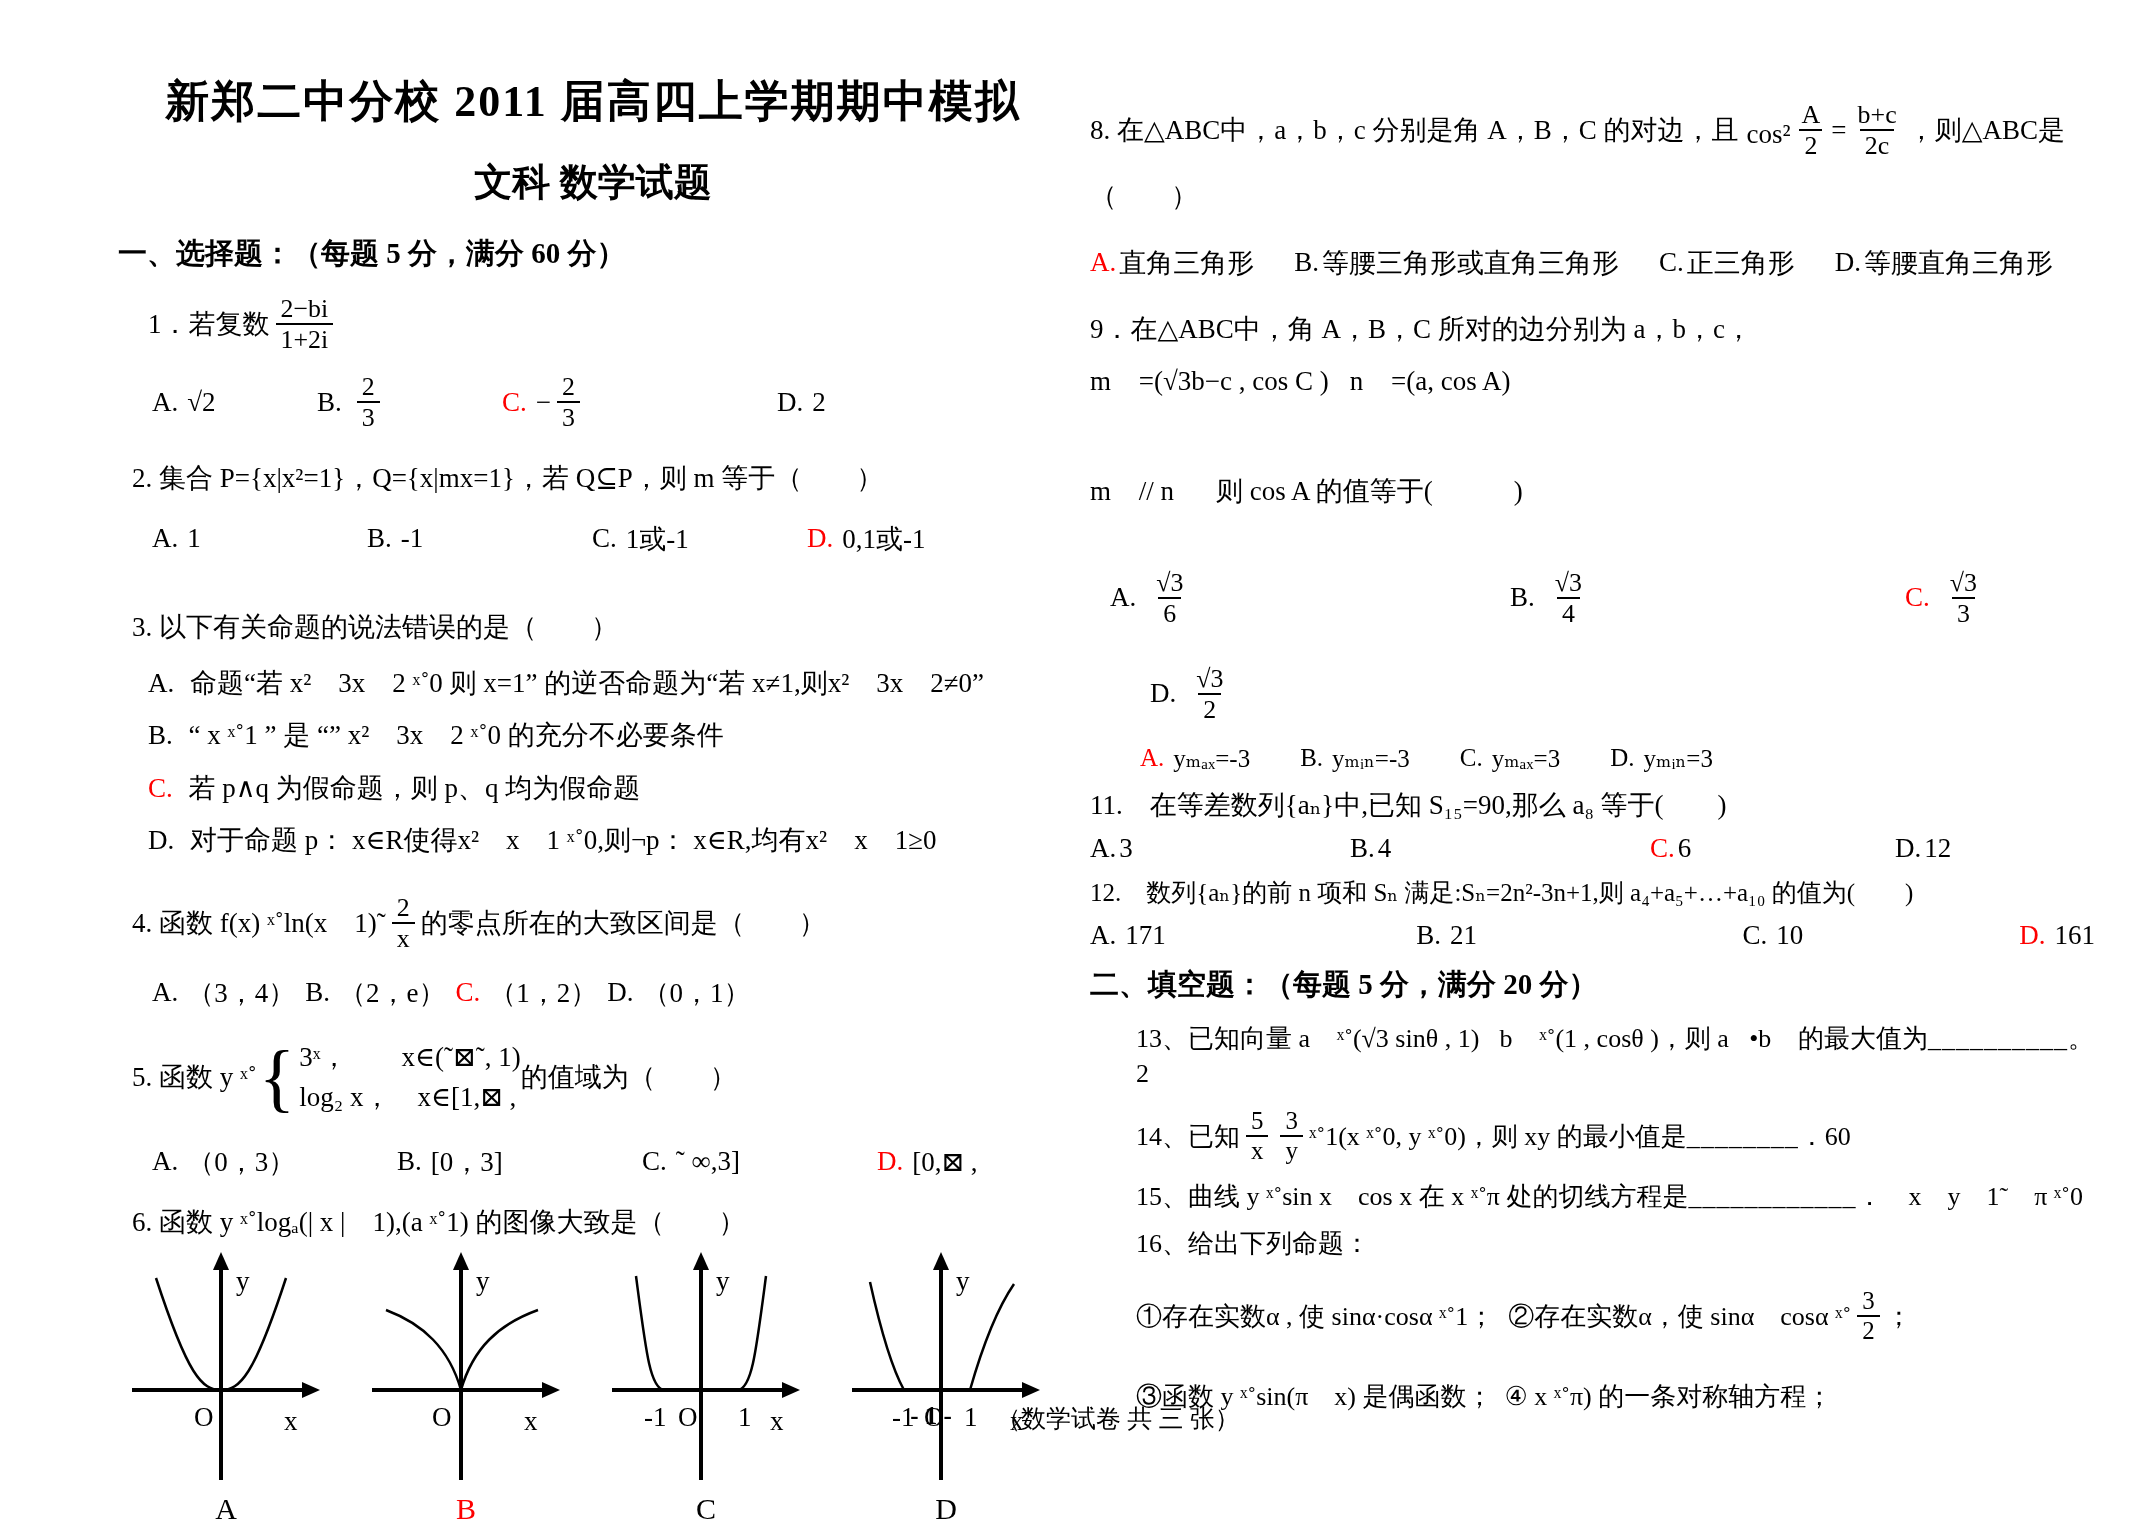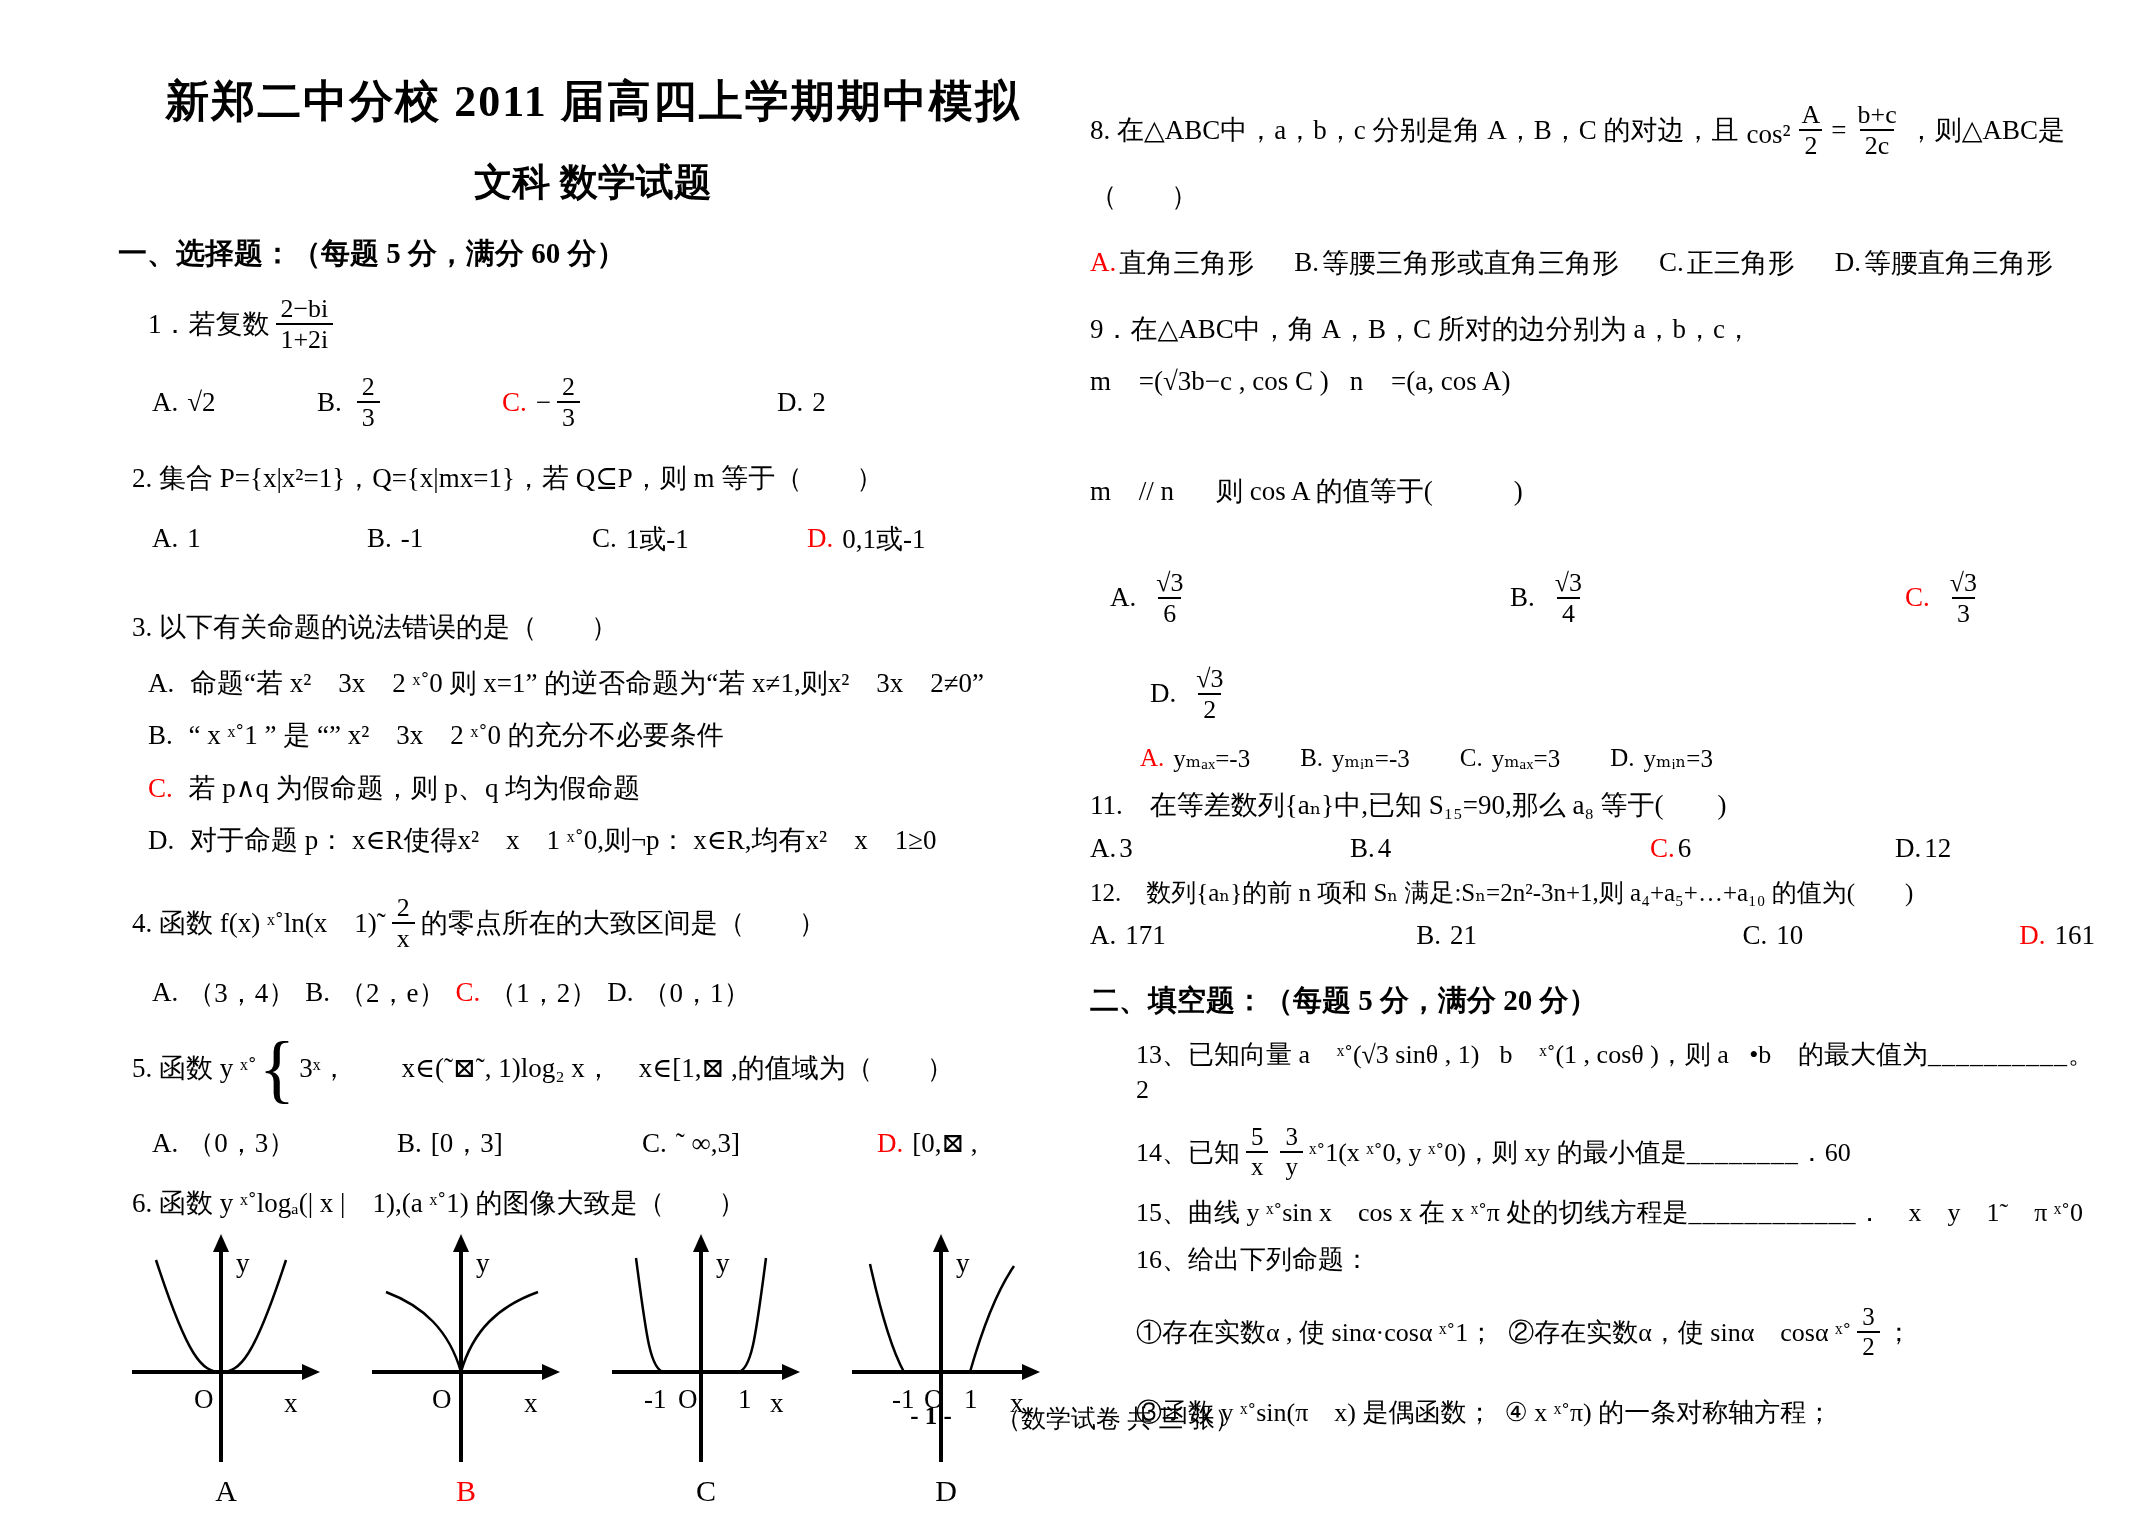--- a/index.html
+++ b/index.html
@@ -16,21 +16,21 @@
   .opt{display:inline-flex;align-items:center;white-space:nowrap;}
   .lab{margin-right:9px;}
   .tight .lab{margin-right:3px;}
   .red{color:#fe0000;}
   .frac{display:inline-flex;flex-direction:column;align-items:center;vertical-align:middle;margin:0 6px;line-height:1.12;font-size:0.96em;}
   .frac .den{border-top:2px solid #000;padding:0 5px;}
   .frac .num{padding:0 5px;}
   .mrow{display:flex;align-items:center;flex-wrap:nowrap;}
   .piece{display:inline-flex;align-items:center;vertical-align:middle;}
   .brace{font-size:76px;line-height:0.82;font-weight:400;margin:0 4px 0 2px;}
-  .prows{display:inline-flex;flex-direction:row;line-height:1.5;}
+  .prows{display:inline-flex;flex-direction:column;line-height:1.5;}
   .graphs{display:flex;justify-content:space-between;width:920px;margin:10px 0 0 8px;}
   .gwrap{display:flex;flex-direction:column;align-items:center;}
   .glabel{font-size:30px;margin-top:2px;}
   svg text{font-family:"Liberation Serif","DejaVu Serif",serif;font-size:27px;}
   .blank{letter-spacing:1px;}
   .footer{position:absolute;top:1402px;left:50%;transform:translateX(-50%);display:flex;gap:44px;font-size:25px;white-space:nowrap;}
   .footer .pn{font-weight:bold;}
   .small{font-size:25px;}
   .fill{font-size:26px;}
 </style>
@@ -368,21 +368,21 @@
       <span class="opt" style="width:280px;">
         <span class="lab">C.</span>
         <span>10</span>
       </span>
       <span class="opt">
         <span class="lab red">D.</span>
         <span>161</span>
       </span>
     </div>
 
-    <div class="sec" style="margin-top:30px;">二、填空题：（每题 5 分，满分 20 分）</div>
+    <div class="sec" style="margin-top:14px;">二、填空题：（每题 5 分，满分 20 分）</div>
 
     <div class="q fill" style="margin-top:16px;margin-left:46px;">
       <span>13、已知向量 a⃗ ˣ˚(√3 sinθ , 1)，b⃗ ˣ˚(1 , cosθ )，则 a⃗•b⃗ 的最大值为</span><span class="blank">__________</span><span>。2</span>
     </div>
 
     <div class="q fill mrow" style="margin-top:16px;margin-left:46px;">
       <span>14、已知</span>
       <span class="frac">
         <span class="num">5</span>
         <span class="den">x</span>

